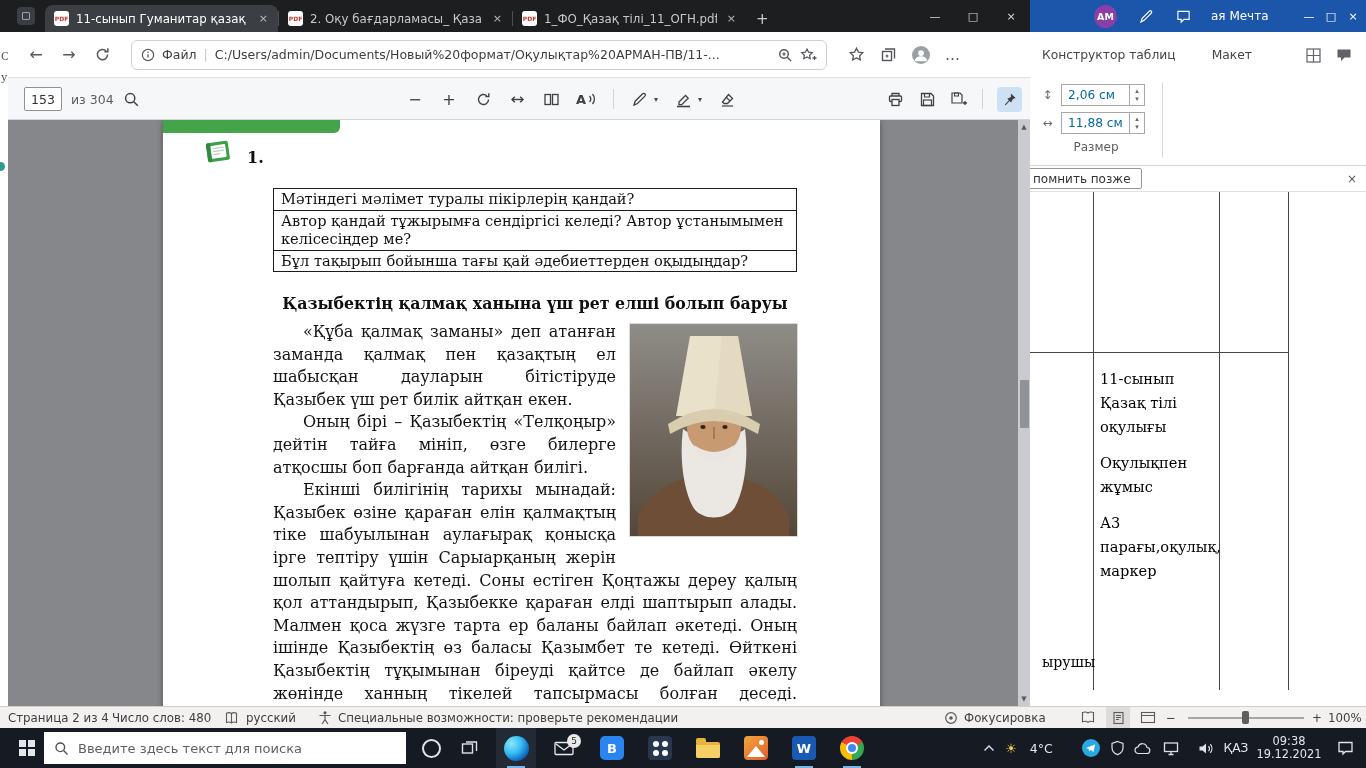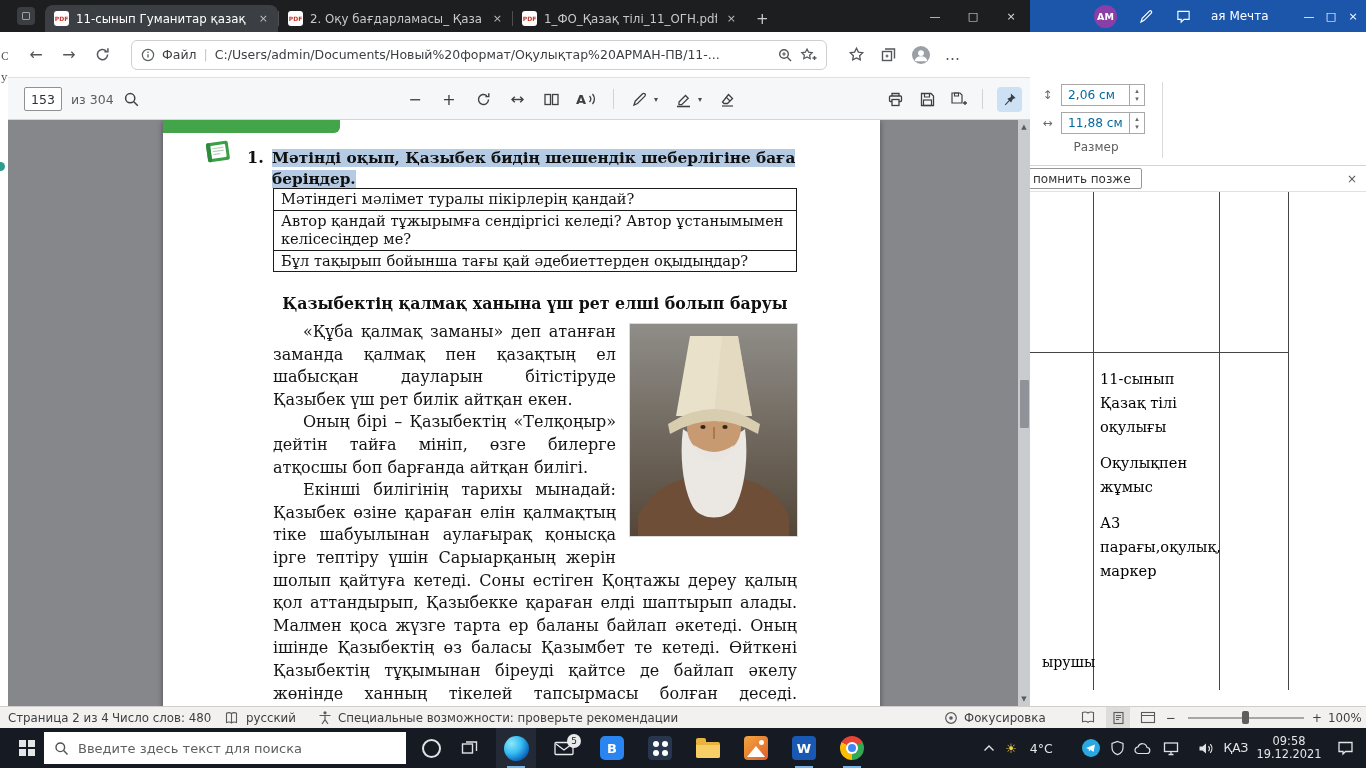--- a/index.html
+++ b/index.html
@@ -170,20 +170,37 @@
         </svg>
     </span>
     <span class="tname">ая Мечта</span>
     <div class="twc">
       <span>—</span>
       <span>□</span>
       <span>×</span>
     </div>
   </div>
 
+  <div id="wribtabs">
+    <span class="rt1">Конструктор таблиц</span>
+    <span class="rt2">Макет</span>
+    <span class="ricons">
+      <span>
+        <svg width="17" height="17" viewBox="0 0 17 17">
+            <rect x="2" y="2" width="13" height="13" fill="none" stroke="#5f6266" stroke-width="1.2"></rect>
+            <path d="M2 8.5h13M8.5 2v13" stroke="#5f6266" stroke-width="1.2"></path>
+          </svg>
+      </span>
+      <span>
+        <svg width="16" height="15" viewBox="0 0 16 15">
+            <path d="M1.5 1.5h13v8h-6L5 13v-3.5H1.5z" fill="#5f6266"></path>
+          </svg>
+      </span>
+    </span>
+  </div>
 
   <div id="wsize">
     <div class="sizerow" style="top:6px">
       <span class="sizeicon">↕</span>
       <span class="sizebox">
         <input value="2,06 см" style="">
         <span class="stepper">
           <span>▴</span>
             <span>▾</span>
         </span>
@@ -413,23 +430,20 @@
         <svg width="30" height="30" viewBox="0 0 30 30">
             <g transform="rotate(-8 15 15)">
               <rect x="4" y="5" width="22" height="19" rx="2" fill="#3aa047"></rect>
               <rect x="8" y="8" width="15" height="13" rx="1" fill="#ffffff"></rect>
               <path d="M10 11h11M10 14h11M10 17h7" stroke="#b9cfbb" stroke-width="1.2"></path>
               <rect x="4" y="5" width="4" height="19" rx="2" fill="#2e8a3c"></rect>
             </g>
           </svg>
       </span>
       <span class="exnum">1.</span>
-      <div class="taskline">
-        <span class="hl">Мәтінді оқып, Қазыбек бидің шешендік шеберлігіне баға беріңдер.</span>
-      </div>
       <table class="qtable">
         <tbody>
             <tr>
               <td>Мәтіндегі мәлімет туралы пікірлерің қандай?</td>
             </tr>
         <tr>
               <td>Автор қандай тұжырымға сендіргісі келеді? Автор ұстанымымен келісесіңдер ме?</td>
             </tr>
         <tr>
               <td>Бұл тақырып бойынша тағы қай әдебиеттерден оқыдыңдар?</td>
@@ -619,21 +633,21 @@
     </span>
     <span class="it" style="left:1194px;width:24px">
       <svg width="17" height="15" viewBox="0 0 17 15">
           <path d="M1.5 5.5v4h3l3.5 3V2.5l-3.5 3z" fill="#dfe2e5"></path>
           <path d="M10.5 5a4 4 0 0 1 0 5M12.3 3.2a6.6 6.6 0 0 1 0 8.6" fill="none" stroke="#dfe2e5" stroke-width="1.2"></path>
         </svg>
     </span>
     <span class="it kaz" style="left:1218px;width:36px">ҚАЗ</span>
     <span class="it" style="left:1254px;width:70px">
       <span class="clock">
-        <div>09:58</div>
+        <div>09:38</div>
         <div>19.12.2021</div>
       </span>
     </span>
     <span class="it" style="left:1330px;width:30px">
       <svg width="17" height="16" viewBox="0 0 17 16">
           <path d="M2 2.5h13v9H8.5L6 14v-2.5H2z" fill="none" stroke="#e2e5e8" stroke-width="1.3"></path>
         </svg>
     </span>
   </div>
 

